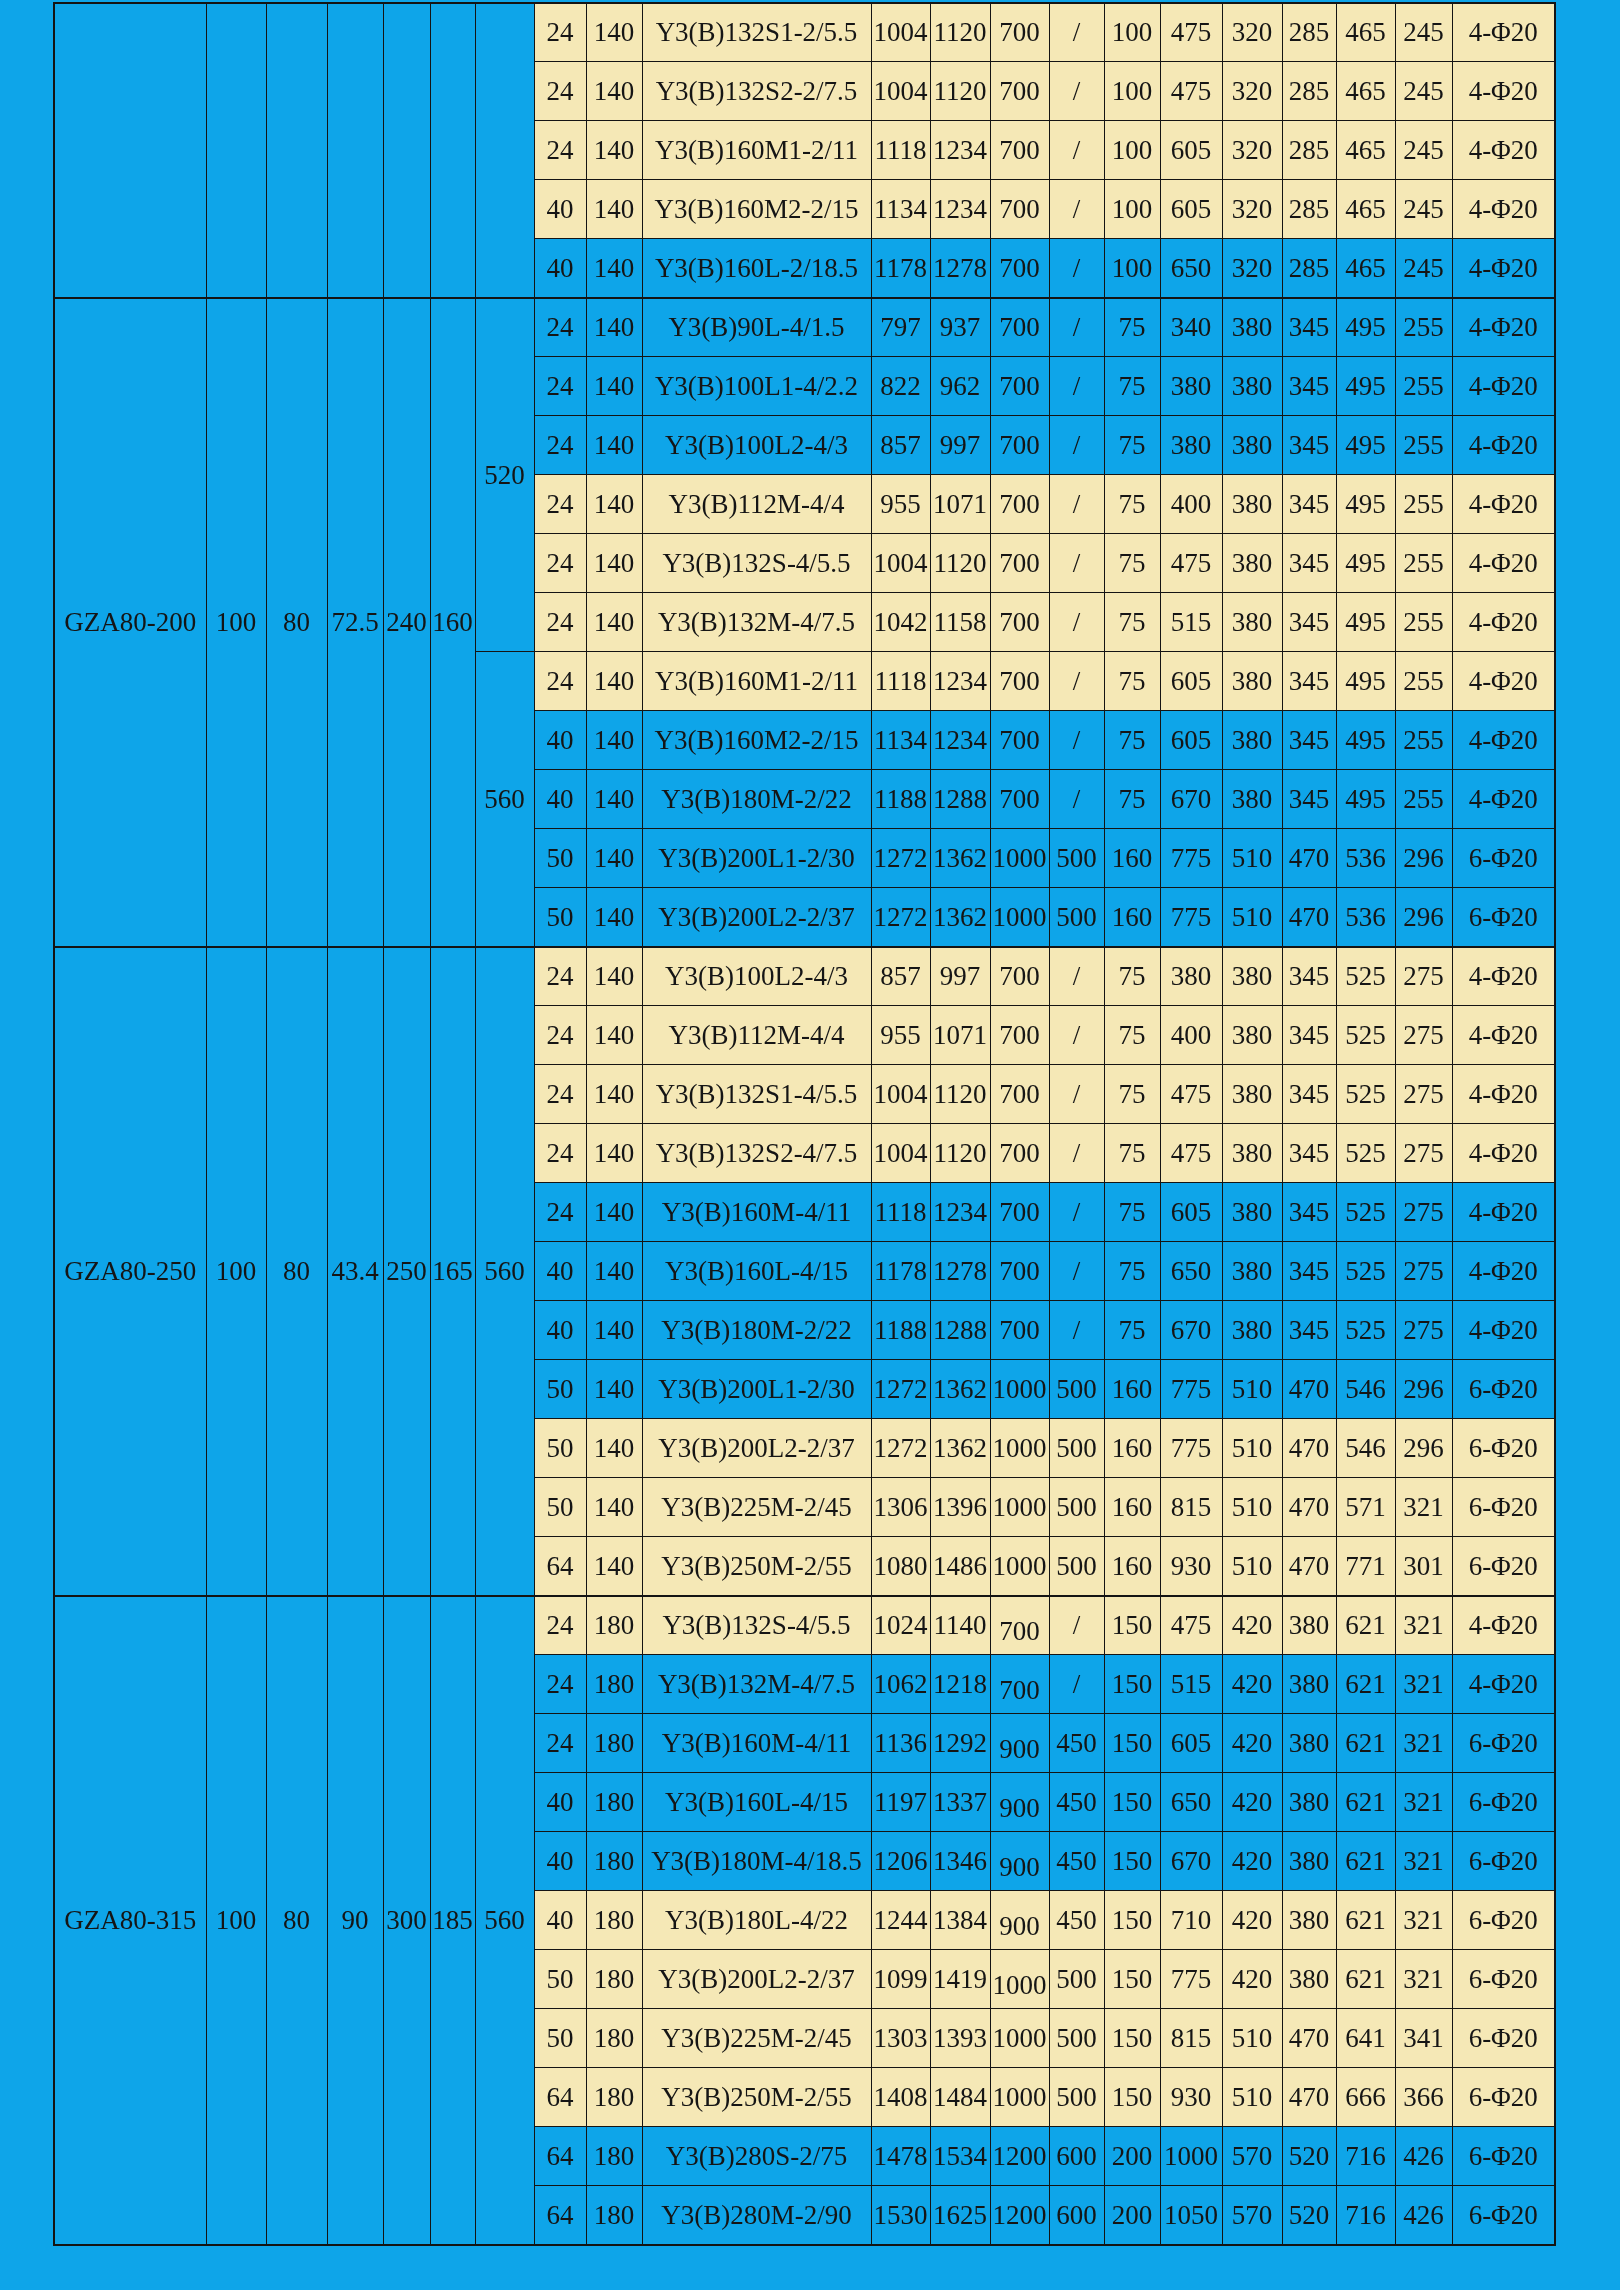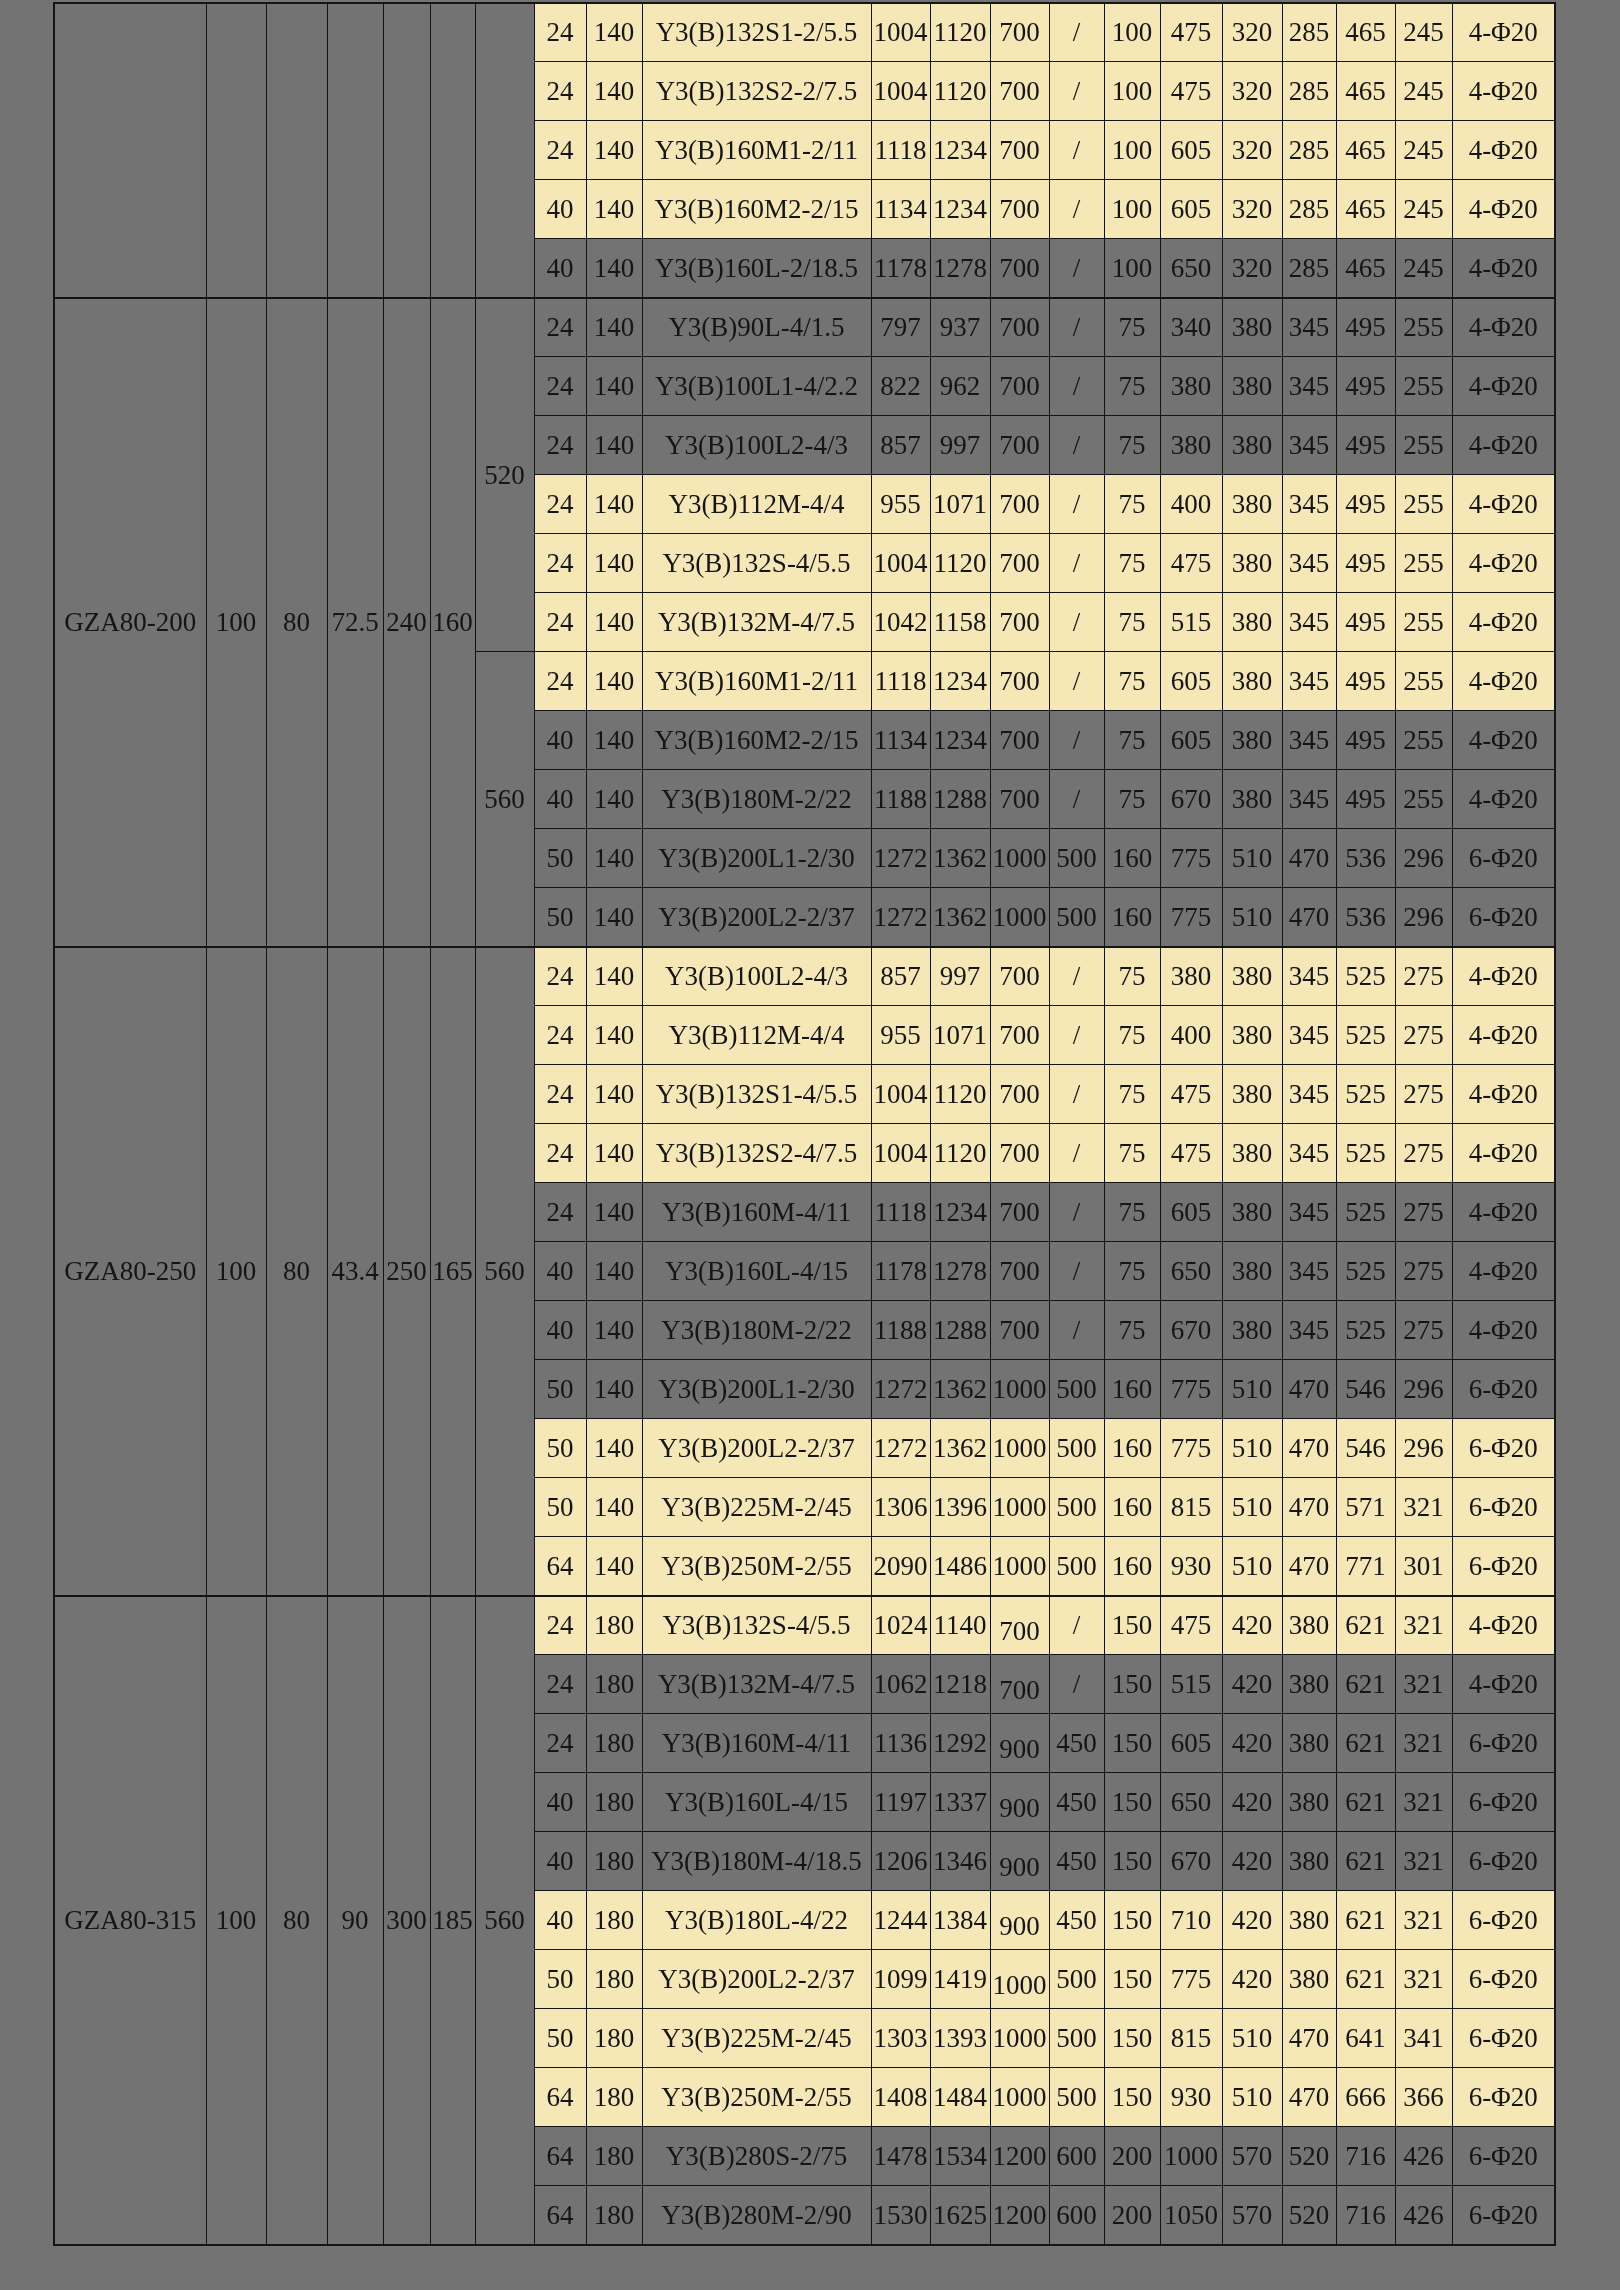--- a/index.html
+++ b/index.html
@@ -16,21 +16,21 @@
   col.c0{width:152px}col.c1{width:60px}col.c2{width:61px}col.c3{width:56px}
   col.c4{width:47px}col.c5{width:45px}col.c6{width:59px}col.c7{width:52px}
   col.c8{width:56px}col.c9{width:229px}col.c10{width:59px}col.c11{width:60px}
   col.c12{width:59px}col.c13{width:55px}col.c14{width:56px}col.c15{width:62px}
   col.c16{width:60px}col.c17{width:54px}col.c18{width:59px}col.c19{width:57px}
   col.c20{width:103px}
 </style>
 </head>
 <body>
 
-<div class="page" style="--hl: #f5e8b6; --ln: #141414; background: #737373;">
+<div class="page" style="--hl: #f5e8b6; --ln: #141414; background: #0ea5e9;">
   <table class="spec">
     <colgroup>
       <col class="c0">
         <col class="c1">
         <col class="c2">
         <col class="c3">
         <col class="c4">
       <col class="c5">
         <col class="c6">
         <col class="c7">
@@ -488,21 +488,21 @@
           <td class="d">510</td>
           <td class="d">470</td>
           <td class="d">571</td>
           <td class="d">321</td>
           <td class="d">6-Φ20</td>
         </tr>
         <tr class="hl">
           <td class="d">64</td>
           <td class="d">140</td>
           <td class="d">Y3(B)250M-2/55</td>
-          <td class="d">2090</td>
+          <td class="d">1080</td>
           <td class="d">1486</td>
           <td class="d">1000</td>
           <td class="d">500</td>
           <td class="d">160</td>
           <td class="d">930</td>
           <td class="d">510</td>
           <td class="d">470</td>
           <td class="d">771</td>
           <td class="d">301</td>
           <td class="d">6-Φ20</td>

